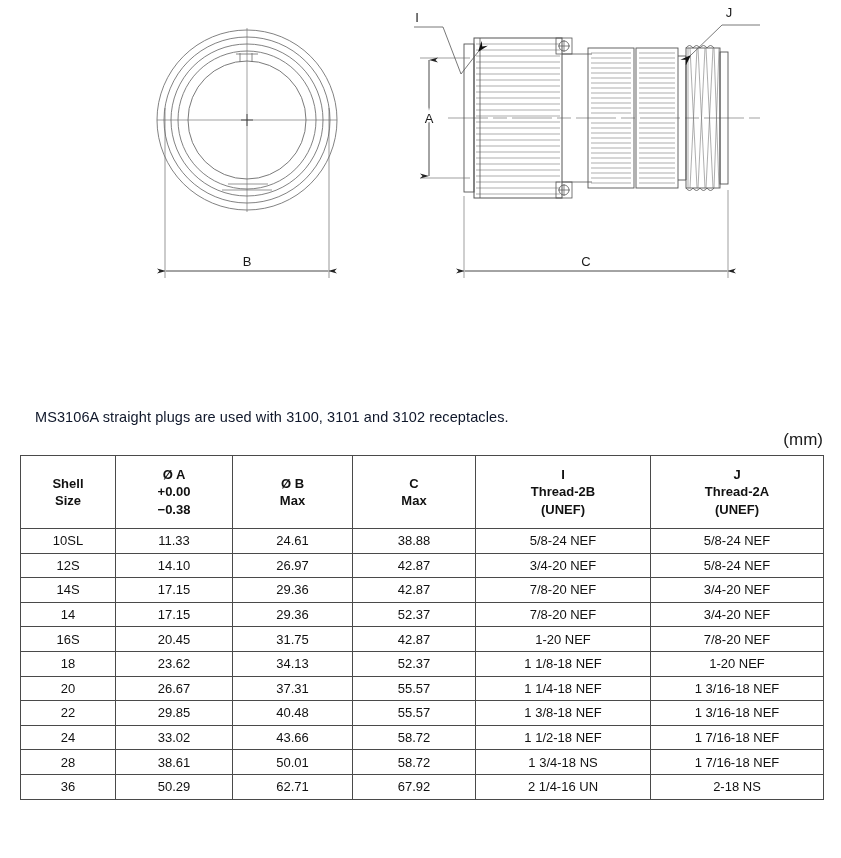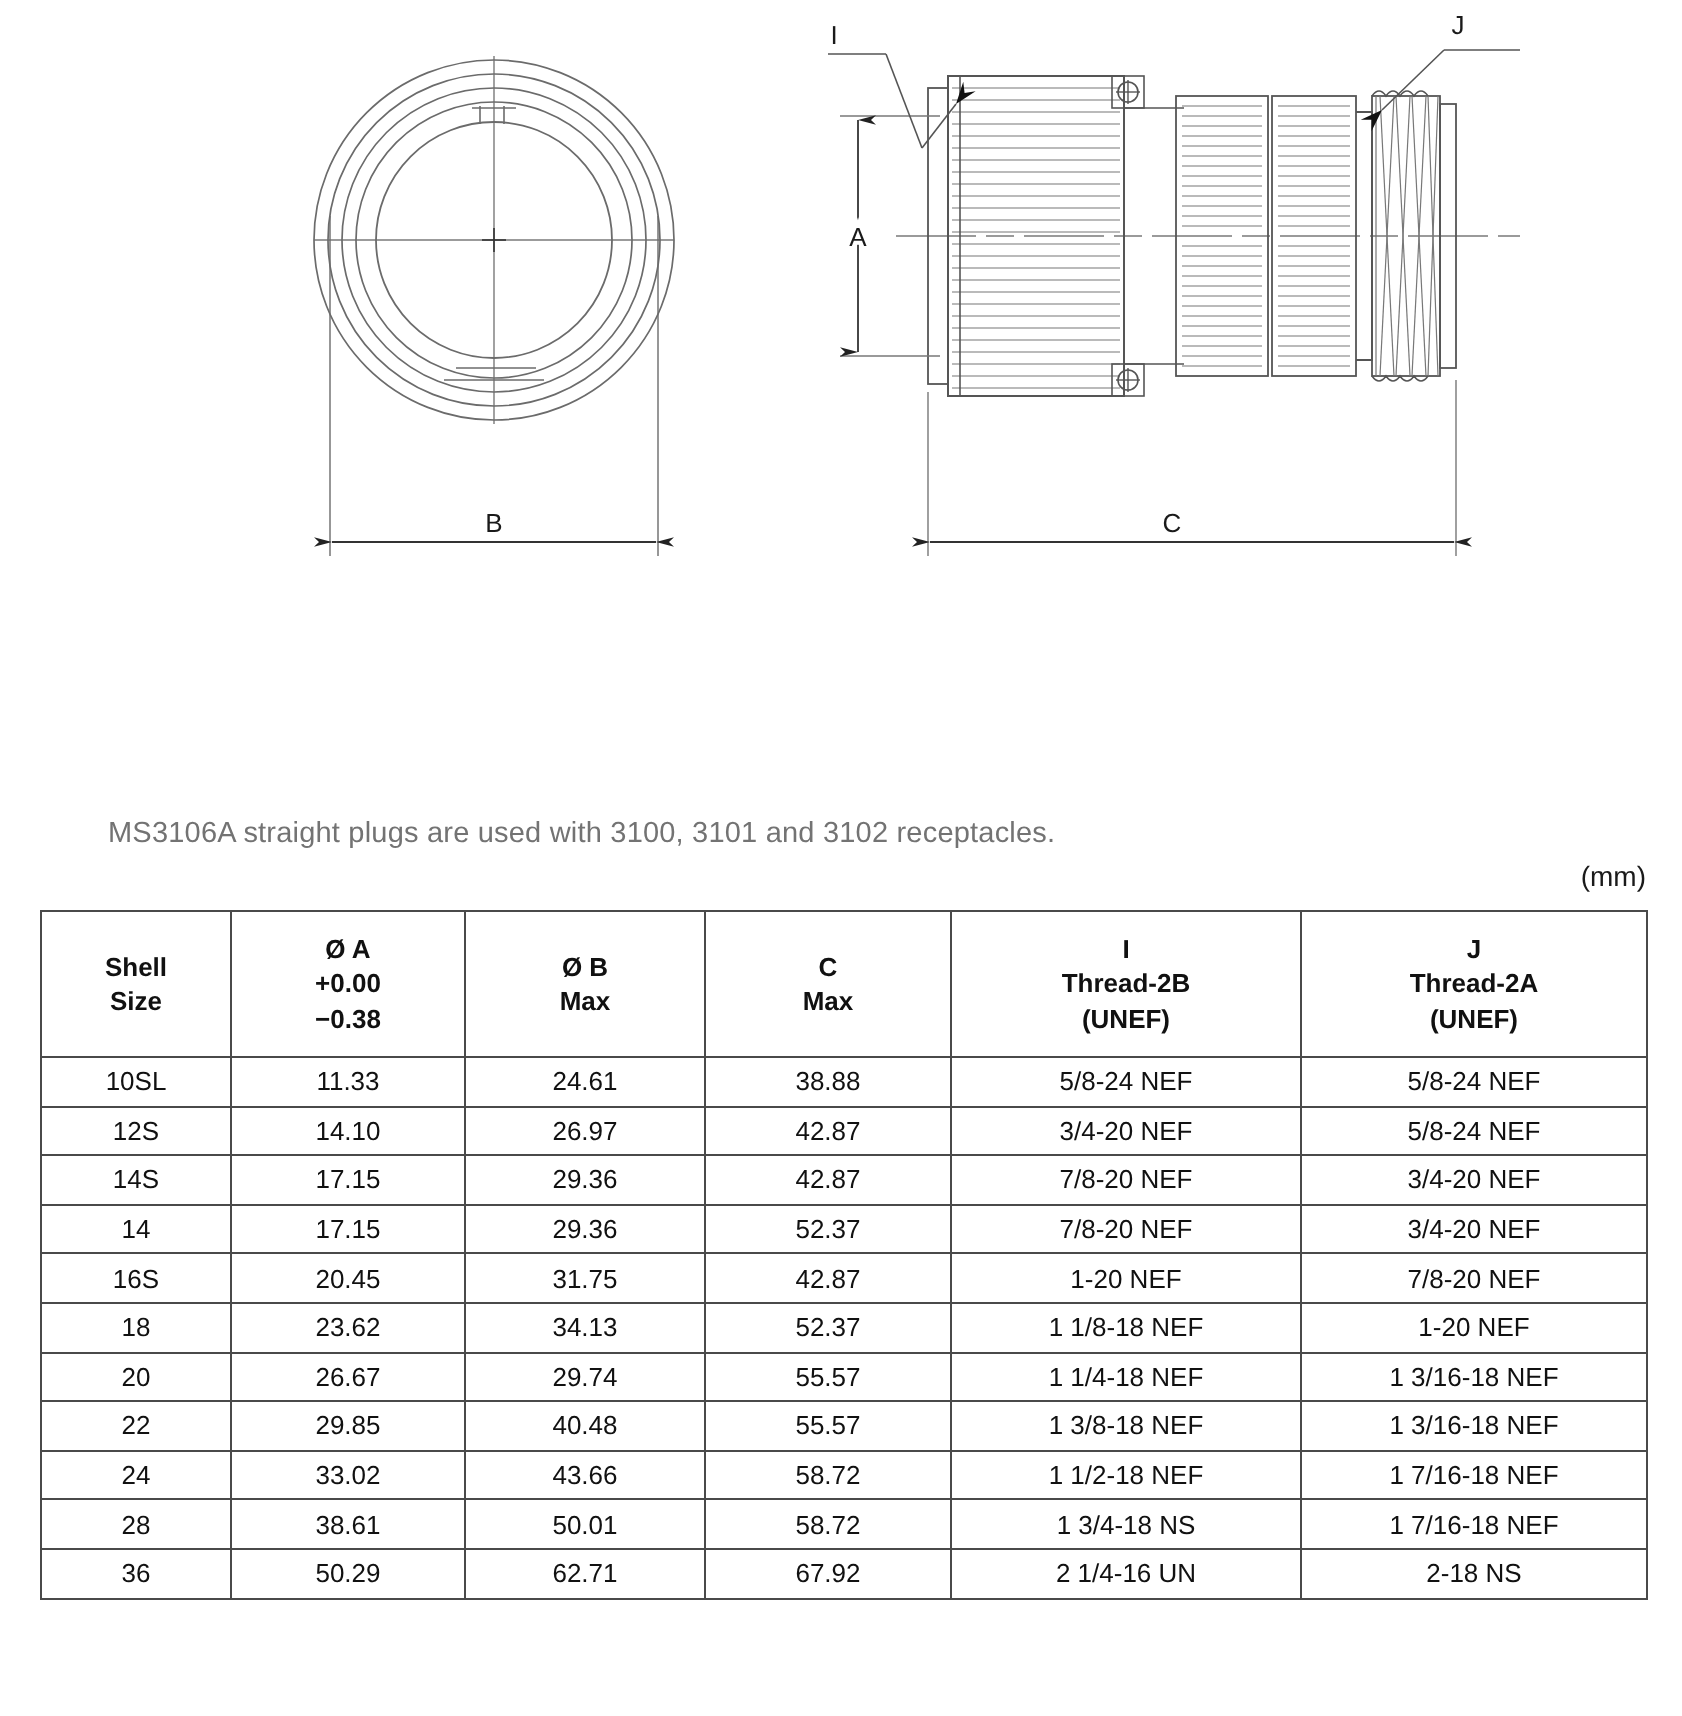--- a/index.html
+++ b/index.html
@@ -29,33 +29,33 @@
   }
   .dim-label {
     font-family: "Liberation Sans", sans-serif;
     font-size: 13px;
     fill: #1a1a1a;
   }
 
   
   #caption {
     position: absolute;
-    left: 54px;
+    left: 35px;
     top: 409px;
     font-size: 14.5px;
-    color: #737373;
+    color: #0f172a;
     letter-spacing: 0.1px;
     white-space: nowrap;
   }
 
   #unit-label {
     position: absolute;
     right: 18px;
     top: 430px;
-    font-size: 14px;
+    font-size: 17px;
     color: #1a1a1a;
   }
 
   
   #spec-table-wrap {
     position: absolute;
     left: 20px;
     top: 455px;
     width: 803px;
   }
@@ -394,21 +394,21 @@
           <td>18</td>
           <td>23.62</td>
           <td>34.13</td>
           <td>52.37</td>
           <td>1 1/8-18 NEF</td>
           <td>1-20 NEF</td>
         </tr>
         <tr>
           <td>20</td>
           <td>26.67</td>
-          <td>29.74</td>
+          <td>37.31</td>
           <td>55.57</td>
           <td>1 1/4-18 NEF</td>
           <td>1 3/16-18 NEF</td>
         </tr>
         <tr>
           <td>22</td>
           <td>29.85</td>
           <td>40.48</td>
           <td>55.57</td>
           <td>1 3/8-18 NEF</td>

